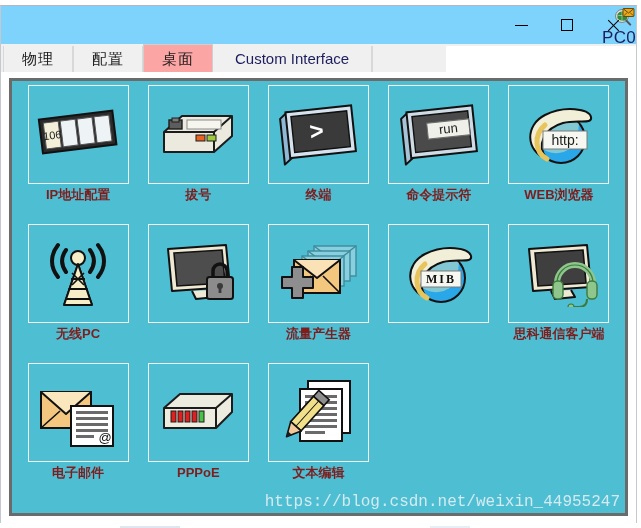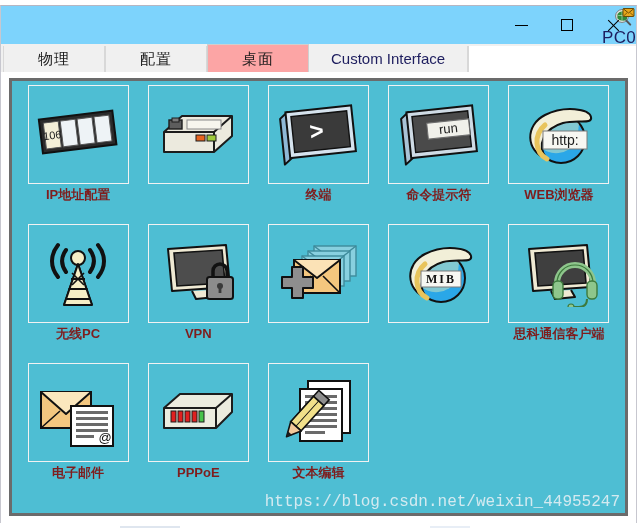--- a/index.html
+++ b/index.html
@@ -120,21 +120,21 @@
     background: #f0f0f0;
     display: flex;
     align-items: flex-end;
     border-bottom: 0;
     padding-left: 2px;
     box-sizing: border-box;
   }
   .tab {
     height: 26px;
     line-height: 26px;
-    padding: 0 34px;
+    padding: 0 18px;
     font-size: 15px;
     color: #1a1a1a;
     background: #f0f0f0;
     border-left: 1px solid #d8d8d8;
     border-right: 1px solid #d8d8d8;
     box-sizing: border-box;
     white-space: nowrap;
     font-family: "Liberation Sans", sans-serif;
   }
   .tab.cjk { letter-spacing: 1px; }
@@ -316,20 +316,21 @@
               <path d="M8 26 L26 10 L76 10 L76 30 L58 46 L8 46 Z" fill="#eceade" stroke="#1c1c1c" stroke-width="2" stroke-linejoin="round"></path>
               <path d="M8 26 L58 26 L58 46" fill="none" stroke="#1c1c1c" stroke-width="2"></path>
               <path d="M58 26 L76 10" fill="none" stroke="#1c1c1c" stroke-width="2"></path>
               <rect x="13" y="14" width="13" height="9" fill="#5d5d5d" stroke="#1c1c1c" stroke-width="1.4"></rect>
               <rect x="16" y="12" width="7" height="4" fill="#7b7b7b" stroke="#1c1c1c" stroke-width="1"></rect>
               <rect x="31" y="14" width="34" height="9" fill="#f7f6ee" stroke="#8a8a8a" stroke-width="1"></rect>
               <rect x="40" y="29" width="9" height="6" fill="#e8641f" stroke="#1c1c1c" stroke-width="1"></rect>
               <rect x="51" y="29" width="9" height="6" fill="#9ec93a" stroke="#1c1c1c" stroke-width="1"></rect>
             </svg>
           </div>
+          <div class="caption">拔号</div>
         </div>
 
         <div class="cell">
           <div class="iconbox">
             <svg width="84" height="64" viewBox="0 0 84 64">
               <g transform="rotate(-6 42 32)">
                 <path d="M6 12 L14 6 L14 52 L6 58 Z" fill="#8fb8d6" stroke="#111" stroke-width="2" stroke-linejoin="round"></path>
                 <rect x="12" y="6" width="66" height="46" fill="#d6e3ee" stroke="#111" stroke-width="2"></rect>
                 <rect x="17" y="11" width="56" height="36" fill="#3a3a3a" stroke="#111" stroke-width="1.4"></rect>
                 <text x="34" y="36" font-family="'Liberation Sans',sans-serif" font-size="24" font-weight="bold" fill="#ffffff">&gt;</text>
@@ -390,40 +391,40 @@
             <svg width="84" height="66" viewBox="0 0 84 66">
               <path d="M12 8 L70 4 L74 46 L16 50 Z" fill="#efe9d3" stroke="#111" stroke-width="2" stroke-linejoin="round"></path>
               <path d="M18 12 L66 9 L69 42 L21 45 Z" fill="#4d4d4d" stroke="#111" stroke-width="1.6"></path>
               <path d="M36 50 L40 58 L60 56 L56 49" fill="#efe9d3" stroke="#111" stroke-width="2" stroke-linejoin="round"></path>
               <rect x="51" y="36" width="26" height="22" rx="2.5" fill="#8c8c8c" stroke="#111" stroke-width="2"></rect>
               <path d="M57 36 v-6 a7 7 0 0 1 14 0 v6" fill="none" stroke="#111" stroke-width="3.5"></path>
               <circle cx="64" cy="45" r="3" fill="#3a3a3a"></circle>
               <rect x="62.6" y="45" width="2.8" height="7" fill="#3a3a3a"></rect>
             </svg>
           </div>
-          <div class="caption">VPN</div>
         </div>
 
         <div class="cell">
           <div class="iconbox">
             <svg width="84" height="68" viewBox="0 0 84 68">
               <g opacity=".45">
                 <rect x="38" y="6" width="42" height="30" fill="#cfe6ef" stroke="#2a4d57" stroke-width="1.4"></rect>
                 <path d="M38 6 L59 22 L80 6" fill="none" stroke="#2a4d57" stroke-width="1.4"></path>
                 <rect x="32" y="11" width="42" height="30" fill="#cfe6ef" stroke="#2a4d57" stroke-width="1.4"></rect>
                 <path d="M32 11 L53 27 L74 11" fill="none" stroke="#2a4d57" stroke-width="1.4"></path>
                 <rect x="26" y="16" width="42" height="30" fill="#cfe6ef" stroke="#2a4d57" stroke-width="1.4"></rect>
                 <path d="M26 16 L47 32 L68 16" fill="none" stroke="#2a4d57" stroke-width="1.4"></path>
               </g>
               <rect x="18" y="20" width="46" height="33" fill="#f4c77e" stroke="#111" stroke-width="2"></rect>
               <path d="M18 20 L41 38 L64 20" fill="#fbe2b6" stroke="#111" stroke-width="2" stroke-linejoin="round"></path>
               <path d="M18 53 L35 36 M64 53 L47 36" fill="none" stroke="#111" stroke-width="1.6"></path>
               <path d="M6 37 h10 v-10 h11 v10 h10 v11 h-10 v10 h-11 v-10 h-10 z" fill="#8e8e8e" stroke="#111" stroke-width="2" stroke-linejoin="round"></path>
             </svg>
           </div>
+          <div class="caption">流量产生器</div>
         </div>
 
         <div class="cell">
           <div class="iconbox">
             <svg width="80" height="68" viewBox="0 0 80 68">
               <circle cx="42" cy="38" r="24" fill="#2aa7e8" stroke="#111" stroke-width="2"></circle>
               <path d="M18 38 A24 24 0 0 1 60 23 L58 40 A24 24 0 0 1 19 44 Z" fill="#c9e3c0" opacity=".55"></path>
               <path d="M28 58 C6 50 6 24 26 14 C46 4 70 8 72 16 C74 24 58 18 44 22 C26 27 16 44 28 58 Z" fill="#f2efd8" stroke="#111" stroke-width="2" stroke-linejoin="round"></path>
               <path d="M28 58 C16 52 14 34 26 24" fill="none" stroke="#e8c45c" stroke-width="5" stroke-linecap="round"></path>
               <rect x="22" y="31" width="40" height="16" fill="#f7f7f2" stroke="#7a7a7a" stroke-width="1"></rect>

